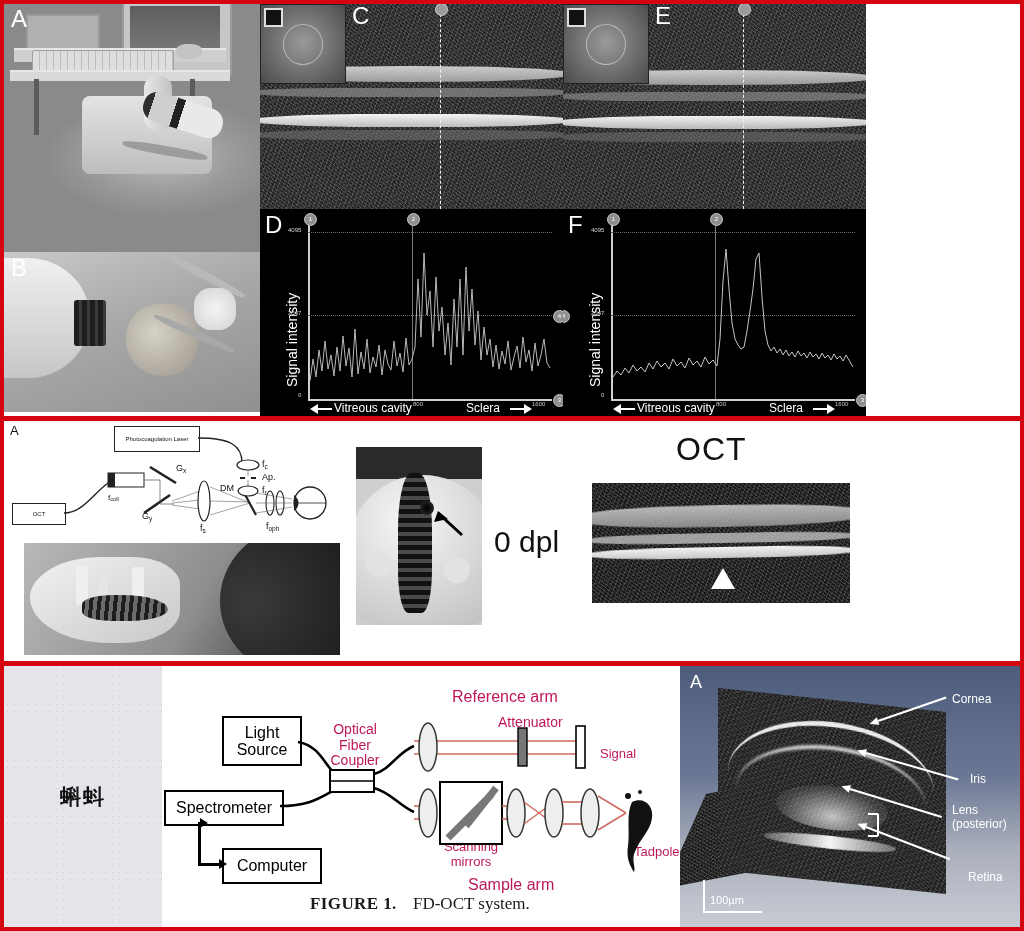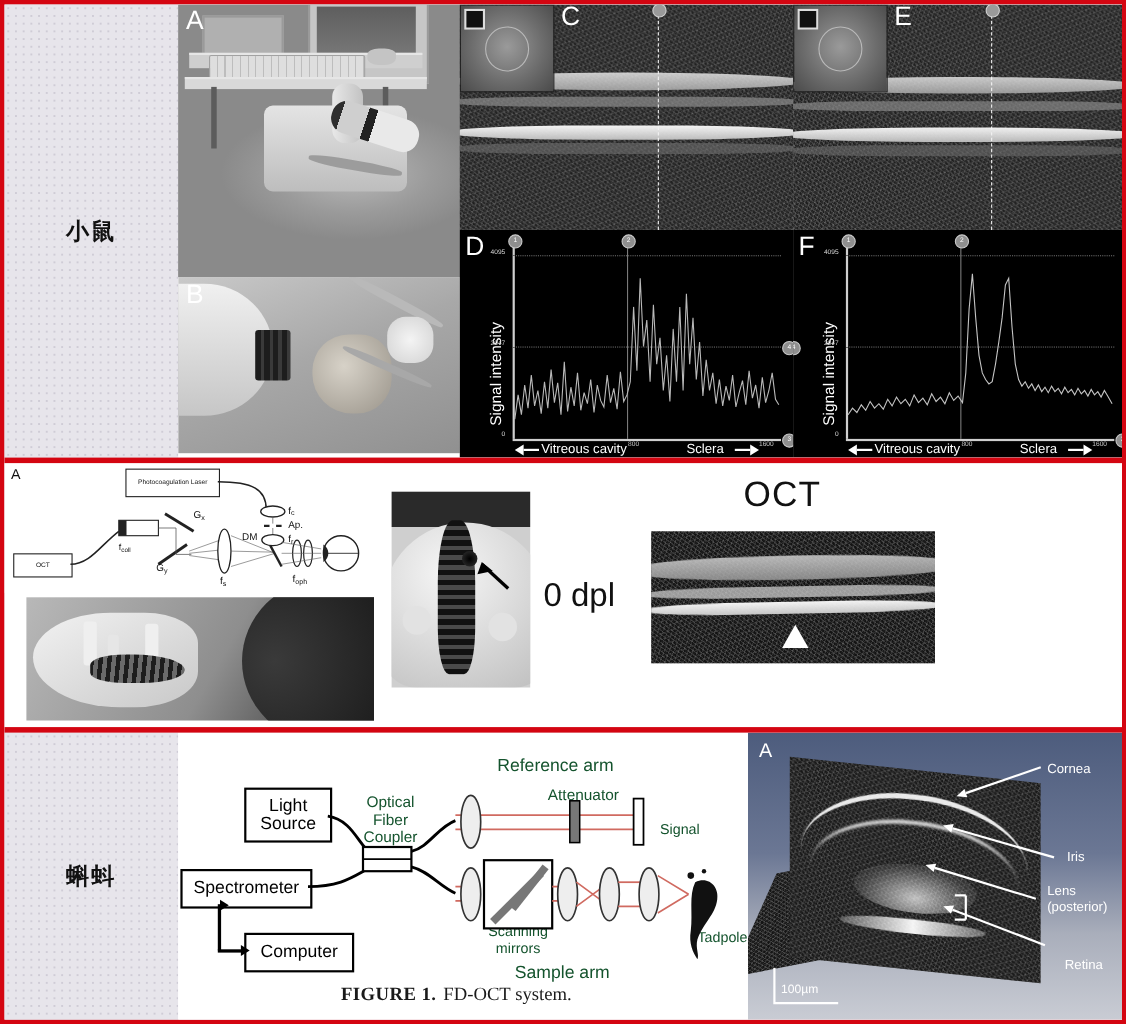--- a/index.html
+++ b/index.html
@@ -134,21 +134,21 @@
     position:absolute;border:2px solid #000;background:#fff;
     display:flex;align-items:center;justify-content:center;text-align:center;
     color:#000;font-size:16px;line-height:1.08;
   }
   .blackarrow{position:absolute;background:#000;height:2.5px;}
   .blackarrow:after{
     content:"";position:absolute;right:-7px;top:-4px;width:0;height:0;
     border-top:5.5px solid transparent;border-bottom:5.5px solid transparent;
     border-left:8px solid #000;
   }
-  .fdtxt{position:absolute;color:#14532d;white-space:nowrap;}
+  .fdtxt{position:absolute;color:#be185d;white-space:nowrap;}
 
   
   .vol{
     position:absolute;
     background:linear-gradient(#4d5c7d 0%,#6b7794 42%,#a9aebb 70%,#c9ccd4 100%);
     overflow:hidden;
   }
   .annot{position:absolute;color:#fff;font-size:12px;white-space:nowrap;z-index:22;}
   .aline{position:absolute;background:#fff;height:1.6px;transform-origin:left center;z-index:21;}
   .aline:after{
@@ -163,23 +163,20 @@
     font-family:"Liberation Serif",serif;white-space:nowrap;
   }
 </style>
 </head>
 <body>
 
 <div class="page">
 
   <div class="row" style="top:0;height:412px;">
 
-    <div class="labelcell">
-      <span>小鼠</span>
-    </div>
 
     <div class="content">
 
       <div class="photo mouseA" style="left:0;top:0;width:256px;height:248px;">
         <div class="mon" style="left:118px;top:-4px;width:106px;height:72px;"></div>
         <div class="monscr" style="left:126px;top:2px;width:90px;height:52px;
              background:linear-gradient(#5e5e5e,#7c7c7c);"></div>
         <div class="mon" style="left:22px;top:10px;width:70px;height:34px;background:#b0b0b0;"></div>
         <div class="desk" style="left:10px;top:44px;width:212px;height:12px;"></div>
         <div class="kbd" style="left:28px;top:46px;width:140px;height:22px;
@@ -539,21 +536,21 @@
 
           <path d="M470,136 C482,130 492,140 490,152 C488,166 478,172 472,188
                    C470,196 474,202 472,206 C468,200 464,192 466,180
                    C468,164 464,148 470,136 Z" fill="#111"></path>
           <circle cx="466" cy="130" r="3" fill="#111"></circle>
           <circle cx="478" cy="126" r="2" fill="#111"></circle>
         </svg>
 
         <div class="caption" style="left:148px;top:228px;font-size:17px;">
           <span style="font-variant:small-caps;font-weight:bold;letter-spacing:.4px;">FIGURE 1.</span>
-          <span style="margin-left:2px;">FD-OCT system.</span>
+          <span style="margin-left:12px;">FD-OCT system.</span>
         </div>
       </div>
 
       <div class="vol" style="left:518px;top:0;width:344px;height:261px;">
 
         <span class="plabel white" style="left:10px;top:6px;font-size:18px;">A</span>
 
         <div style="position:absolute;left:26px;top:128px;width:230px;height:120px;
              background:#1d1d1d;overflow:hidden;
              transform:skewY(-11deg) skewX(-26deg) scaleY(.72);transform-origin:left top;">

